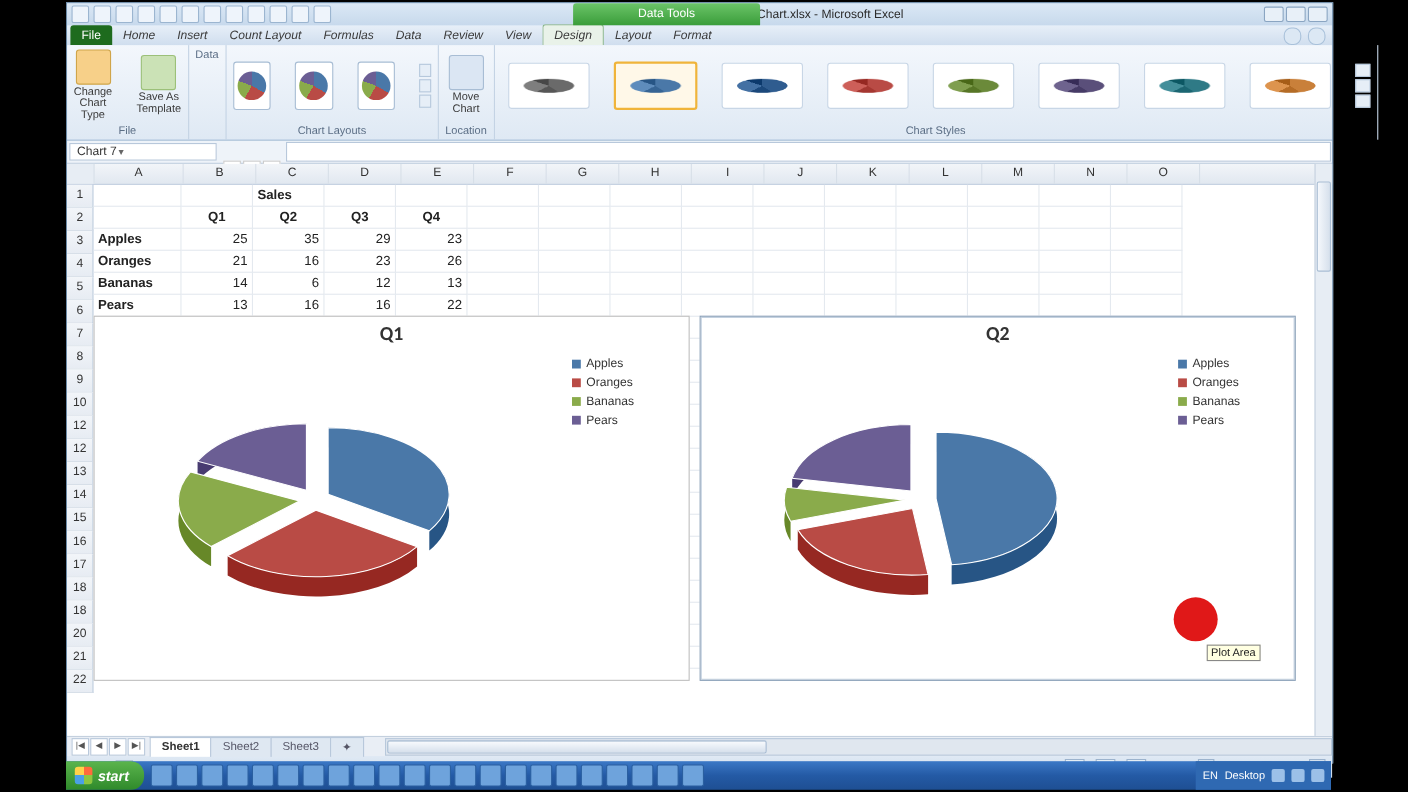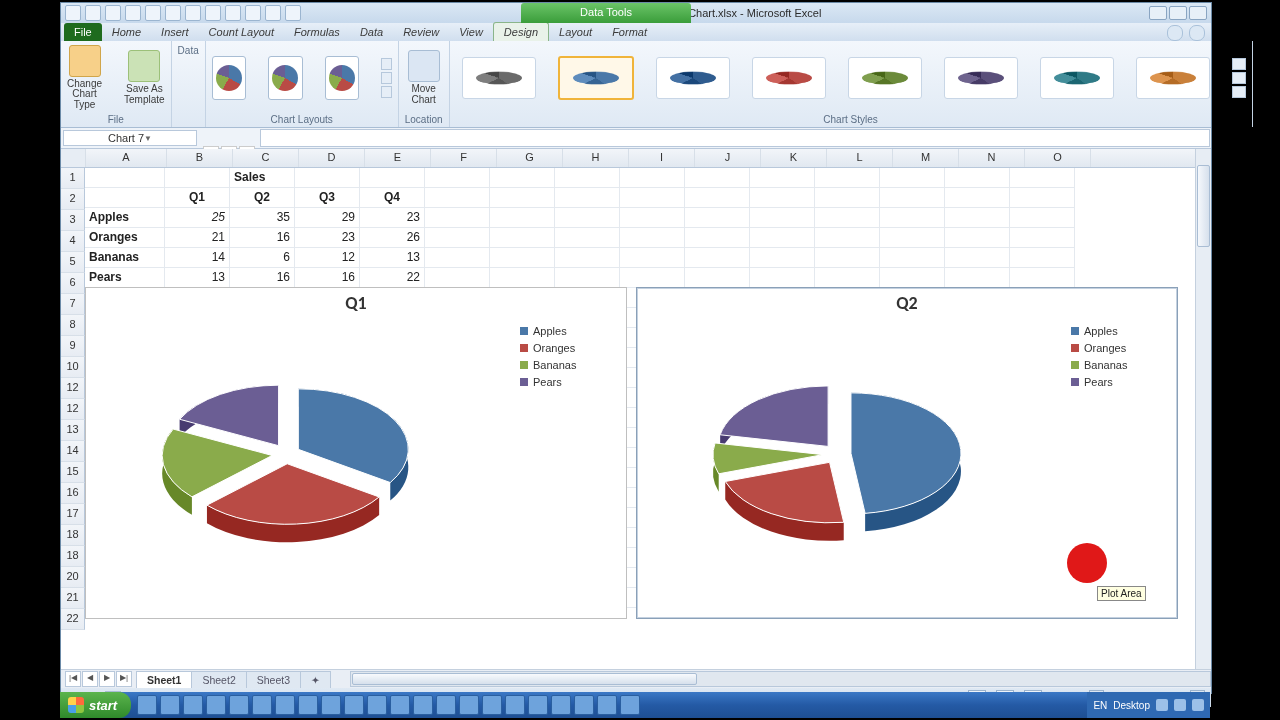--- a/index.html
+++ b/index.html
@@ -32,21 +32,21 @@
   .layopt{width:42px;height:42px;border:1px solid #a8bdd4;border-radius:3px;background:#fff;display:flex;align-items:center;justify-content:center;}
   .layopt .mini{width:26px;height:26px;border-radius:50%;background:conic-gradient(#4a78a8 0 120deg,#b94b45 120deg 210deg,#8aab4b 210deg 290deg,#6b5e94 290deg 360deg);}
   .styles{flex:1;display:flex;align-items:center;gap:6px;overflow:hidden;padding-left:6px;}
   .style{width:72px;height:40px;border:1px solid #c8d6e6;border-radius:3px;background:#fff;display:flex;align-items:center;justify-content:center;}
   .style.sel{border:2px solid #f0b43a;background:#fff8e8;}
   .style .mp{width:46px;height:22px;border-radius:50%;transform:rotateX(55deg);}
   .spin{width:14px;display:flex;flex-direction:column;gap:2px;}
   .spin span{height:10px;background:#e6eef7;border:1px solid #b6c8dc;}
   
   .fbar{height:20px;background:#eef3f9;border-bottom:1px solid #b8c8db;display:flex;align-items:center;font-size:11px;color:#333;}
-  .namebox{width:120px;border:1px solid #b8c8db;background:#fff;margin:1px 2px;padding:1px 6px;display:flex;justify-content:center;align-items:center;}
+  .namebox{width:120px;border:1px solid #b8c8db;background:#fff;margin:1px 2px;padding:1px 6px;display:flex;justify-content:flex-start;align-items:center;}
   .namebox span.dd{font-size:8px;color:#666;}
   .fxbtns{display:flex;gap:2px;margin:0 4px;}
   .fxbtns span{width:14px;height:14px;border:1px solid #ccc;background:#fff;font-size:9px;line-height:13px;color:#666;margin-top:32px;}
   .formula{flex:1;background:#fff;border:1px solid #b8c8db;height:16px;margin:1px;}
   
   .gridarea{position:relative;background:#fff;height:520px;}
   .colhead{height:18px;display:flex;background:linear-gradient(#f2f5f9,#e1e8f0);border-bottom:1px solid #b8c8db;}
   .ch{border-right:1px solid #d7dfe8;text-align:center;font-size:11px;color:#333;line-height:17px;}
   .ch.sel{width:24px;background:#e7edf4;}
   .rows{display:flex;}
@@ -315,21 +315,21 @@
               <div class="cell" style="width: 65px;"></div>
               <div class="cell" style="width: 65px;"></div>
               <div class="cell" style="width: 65px;"></div>
               <div class="cell" style="width: 65px;"></div>
               <div class="cell" style="width: 65px;"></div>
               <div class="cell" style="width: 65px;"></div>
               <div class="cell" style="width: 65px;"></div>
             </div>
             <div class="row">
               <div class="cell b" style="width: 80px;">Apples</div>
-              <div class="cell r" style="width: 65px; font-style: italic;">25</div>
+              <div class="cell r" style="width: 65px;">25</div>
               <div class="cell r" style="width: 65px;">35</div>
               <div class="cell r" style="width: 65px;">29</div>
               <div class="cell r" style="width: 65px;">23</div>
               <div class="cell" style="width: 65px;"></div>
               <div class="cell" style="width: 65px;"></div>
               <div class="cell" style="width: 65px;"></div>
               <div class="cell" style="width: 65px;"></div>
               <div class="cell" style="width: 65px;"></div>
               <div class="cell" style="width: 65px;"></div>
               <div class="cell" style="width: 65px;"></div>

